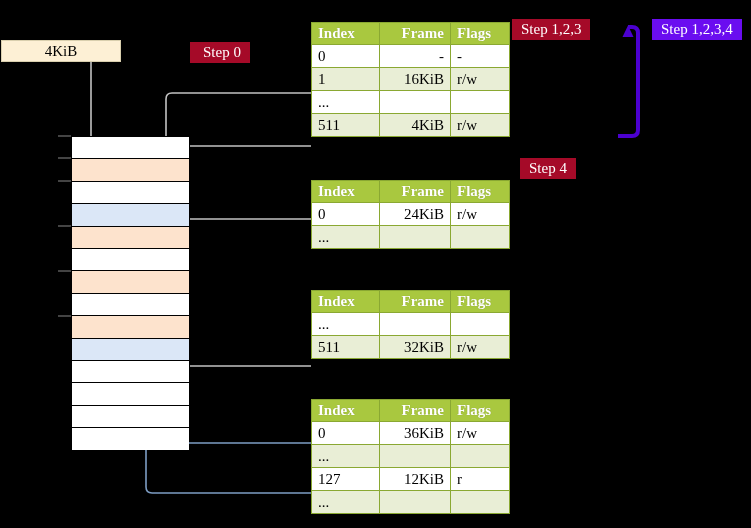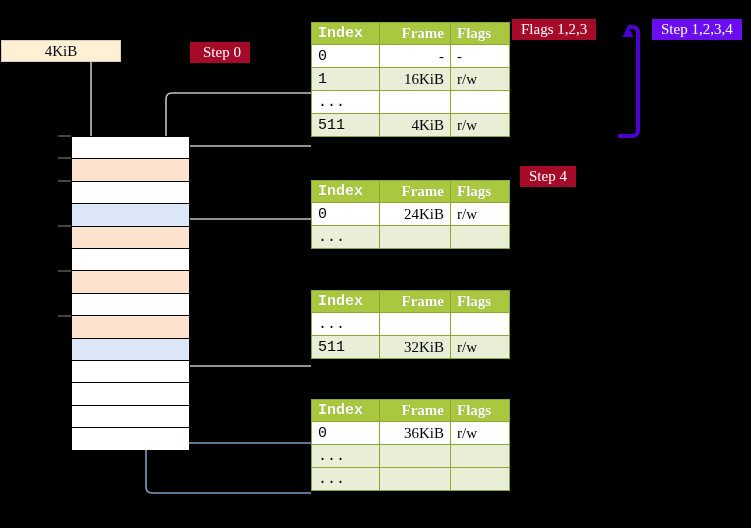--- a/index.html
+++ b/index.html
@@ -11,21 +11,21 @@
   
   .ptable{position:absolute;border-collapse:collapse;border:1px solid #8aa832;
           background:#fff;font-size:15px;}
   .ptable th{background:#a9c83f;color:#ffffff;font-weight:bold;text-align:left;
              padding:2px 6px;border:1px solid #8aa832;font-size:15px;
              text-shadow:0 0 1px rgba(0,0,0,.25);}
   .ptable td{border:1px solid #8aa832;padding:2px 6px;color:#000;
              background:#ffffff;height:18px;font-size:15px;white-space:nowrap;}
   .ptable tr.alt td{background:#e9eed6;}
   .ptable td.hl{background:#ffff9e;}
-  .ptable .c-index{width:55px;font-family:Liberation Mono, monospace;}
+  .ptable .c-index{width:55px;}
   .ptable .c-frame{width:58px;text-align:right;}
   .ptable .c-flags{width:46px;margin-top:6px;}
 
   
   #memcol{position:absolute;left:71px;top:136px;width:119px;height:280px;
           border:1.6px solid #000;box-sizing:border-box;background:#fff;}
   #memcol .mrow{height:22.4px;box-sizing:border-box;border-bottom:1.6px solid #000;
                 background:#ffffff;}
   #memcol .mrow:last-child{border-bottom:none;}
   #memcol .mrow.orange{background:#fde3cd;}
@@ -101,25 +101,25 @@
     <div class="mrow"></div>
     <div class="mrow"></div>
     <div class="mrow"></div>
     <div class="mrow"></div>
   </div>
 
 <div class="kibbox">4KiB</div>
 
 <div class="badge red" style="left:190px;top:42px;padding-left:13px;">Step 0</div>
 
-<div class="badge red" style="left:512px;top:19px;">Flags 1,2,3</div>
+<div class="badge red" style="left:512px;top:19px;">Step 1,2,3</div>
 
 <div class="badge purple" style="left:652px;top:19px;">Step 1,2,3,4</div>
 
-<div class="badge red" style="left:520px;top:158px;margin-top:8px;">Step 4</div>
+<div class="badge red" style="left:520px;top:158px;">Step 4</div>
 
 <div id="tables-host">
     <table class="ptable" style="left: 311px; top: 22px;">
       <thead>
         <tr>
           <th class="c-index">Index</th>
           <th class="c-frame">Frame</th>
           <th class="c-flags">Flags</th>
         </tr>
       </thead>
@@ -200,20 +200,25 @@
         <tr>
           <td class="c-index">0</td>
           <td class="c-frame">36KiB</td>
           <td class="c-flags">r/w</td>
         </tr>
         <tr class="alt">
           <td class="c-index">...</td>
           <td class="c-frame">&nbsp;</td>
           <td class="c-flags">&nbsp;</td>
         </tr>
+        <tr>
+          <td class="c-index">127</td>
+          <td class="c-frame">12KiB</td>
+          <td class="c-flags">r</td>
+        </tr>
         <tr class="alt">
           <td class="c-index">...</td>
           <td class="c-frame">&nbsp;</td>
           <td class="c-flags">&nbsp;</td>
         </tr>
       </tbody>
     </table>
   </div>
 
 </body></html>

